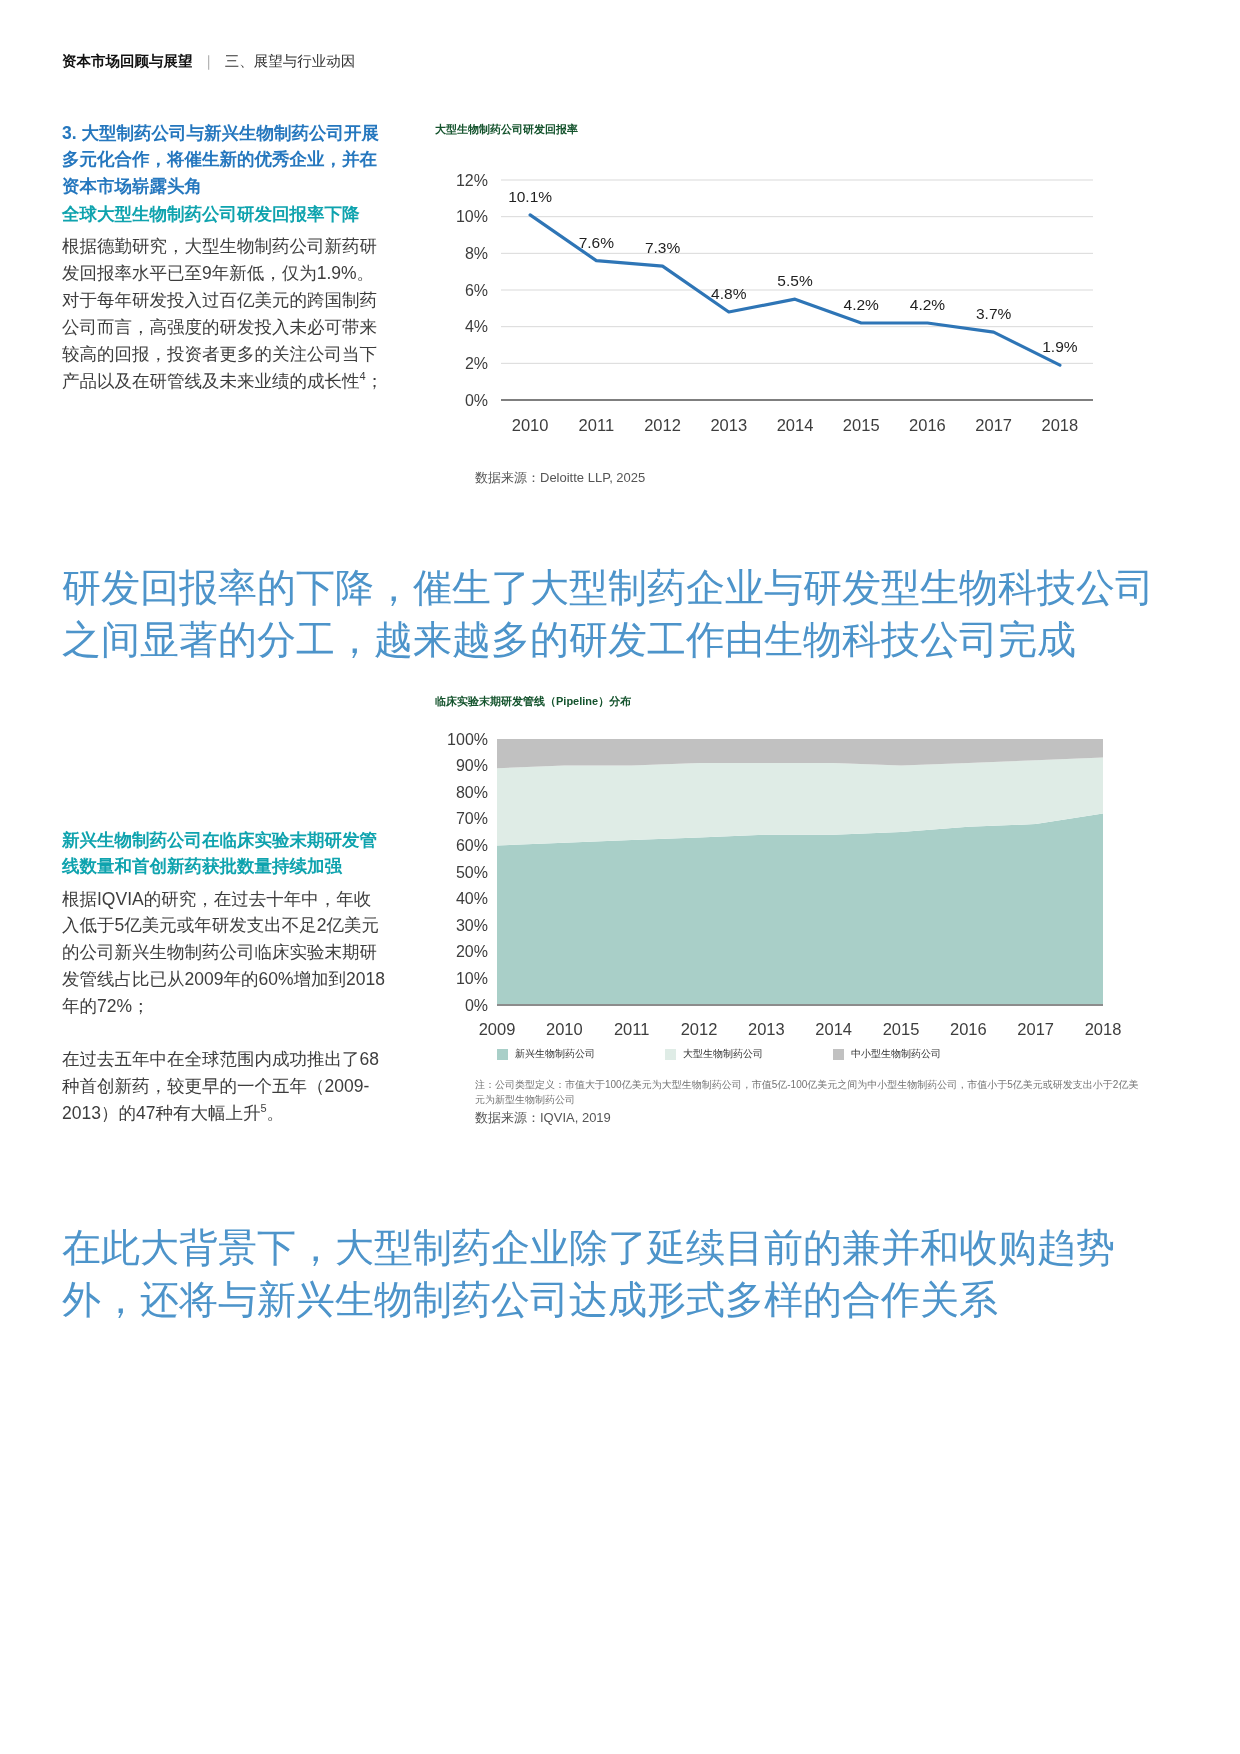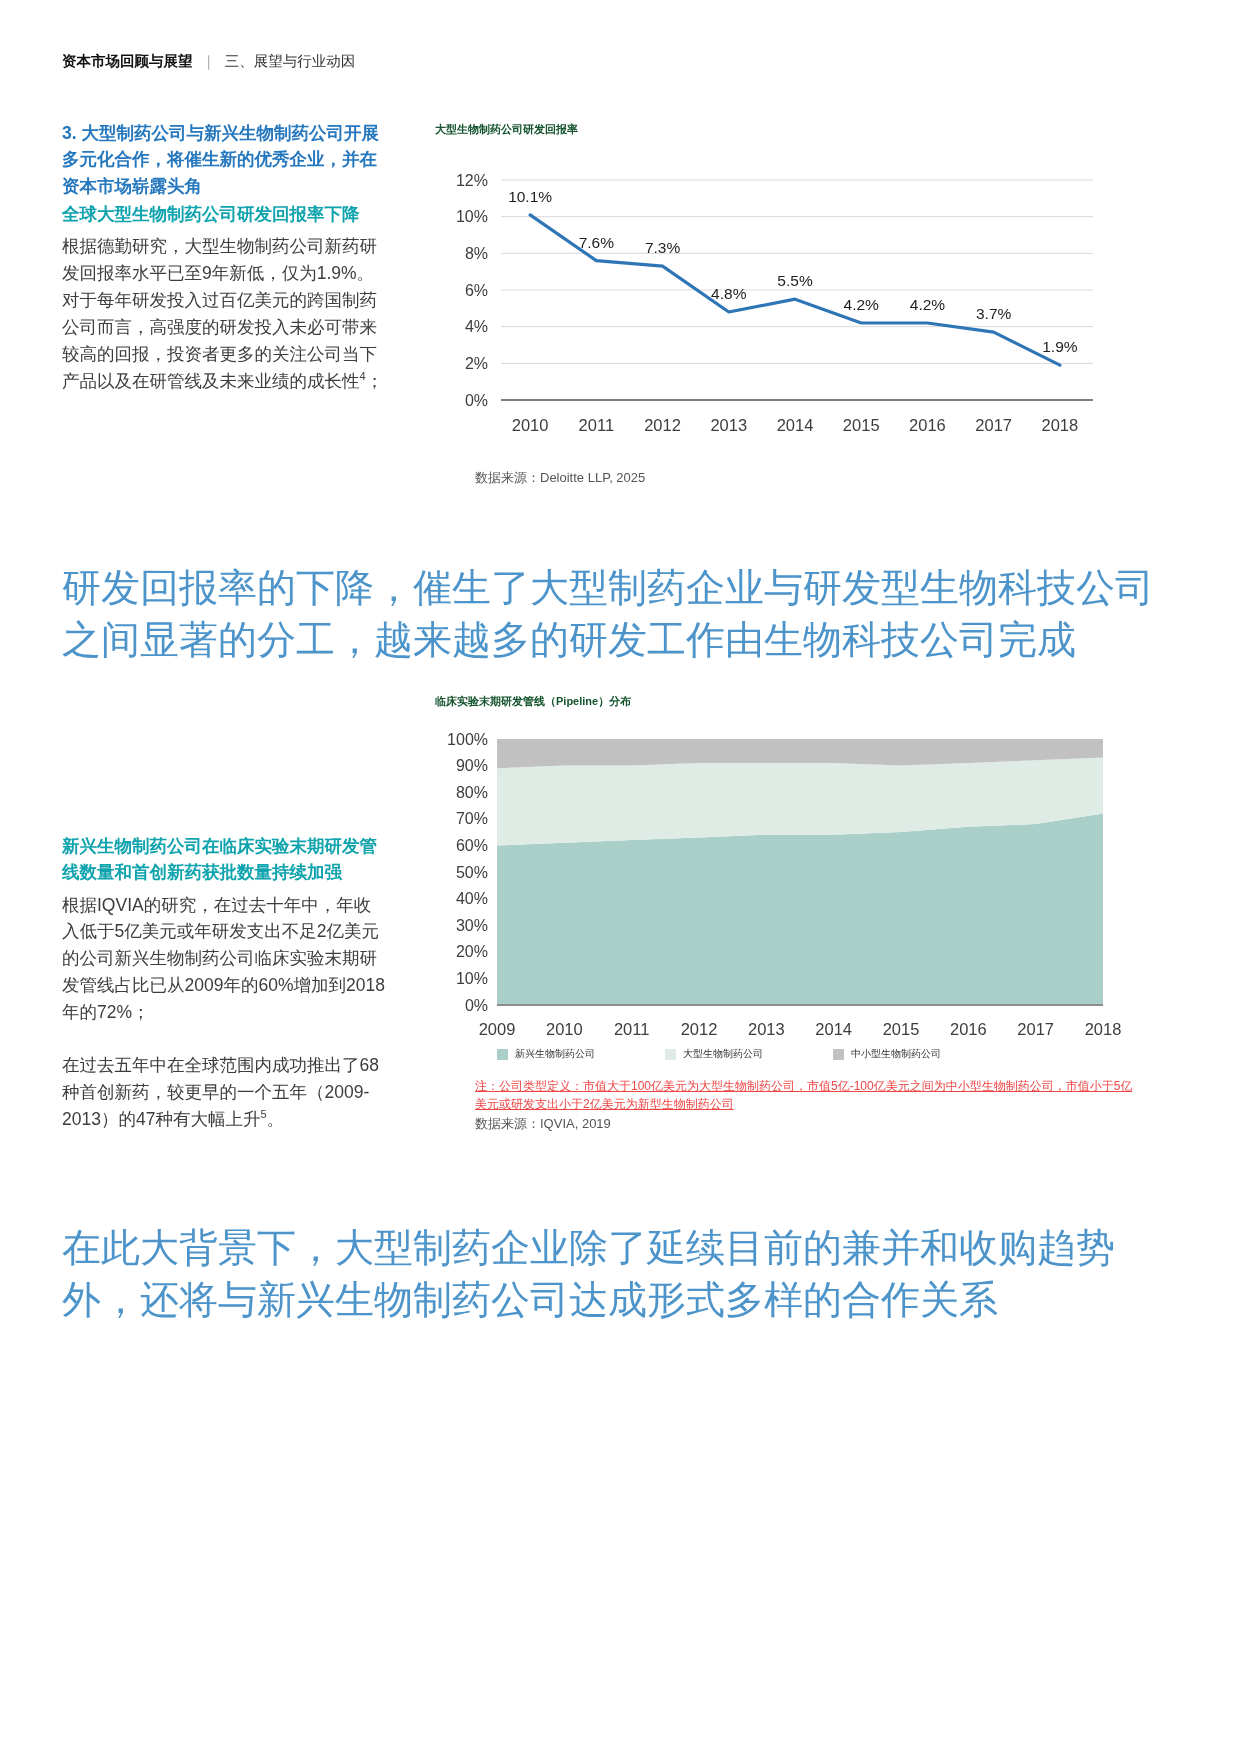--- a/index.html
+++ b/index.html
@@ -28,21 +28,21 @@
   #chart2{margin-top:16px;}
   .tick{font-size:16px;fill:#3d3d3d;}
   .xtick{font-size:16.5px;fill:#3d3d3d;}
   .dlabel{font-size:15.5px;fill:#1f1f1f;}
 
   .legend{display:flex;gap:70px;margin:4px 0 0 62px;font-size:10px;color:#333;}
   .legend-item{display:inline-flex;align-items:center;}
   .swatch{display:inline-block;width:11px;height:11px;margin-right:7px;}
 
   .source{font-size:13px;color:#555;margin:14px 0 0 40px;}
-  .note{font-size:12px;color:#ef4444;line-height:1.5;margin:16px 0 0 40px;max-width:665px;text-decoration:underline;}
+  .note{font-size:10px;color:#737373;line-height:1.5;margin:16px 0 0 40px;max-width:665px;}
   .note + .source{margin-top:2px;}
 
   .statement{position:absolute;left:62px;width:1095px;font-size:39px;color:#4D94CA;line-height:1.34;font-weight:normal;margin:0;}
   #statement1{top:562px;}
   #statement2{top:1222px;}
 
   .pagenum{position:absolute;top:1736px;left:62px;font-size:12.5px;color:#333;}
 </style>
 </head>
 <body>

